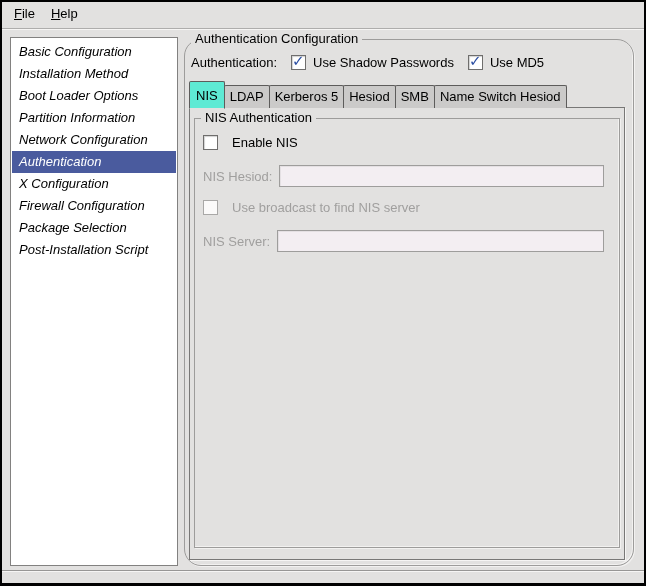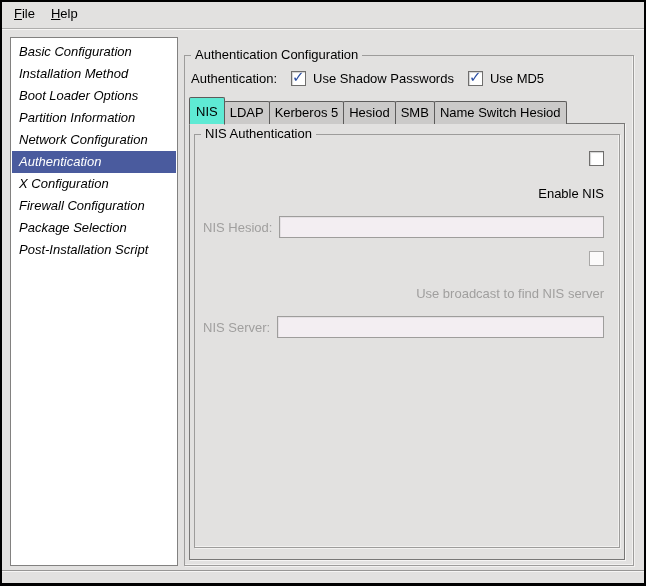--- a/index.html
+++ b/index.html
@@ -34,21 +34,21 @@
   
   .frame{
     position:relative;border:1px solid #9d9c9b;
     box-shadow:inset -1px -1px 0 #f2f1f0, 1px 1px 0 #f2f1f0;
   }
   .legend{
     position:absolute;top:-9px;left:6px;background:#e2e1e0;
     padding:0 4px;white-space:nowrap;line-height:16px;
   }
   
-  .main-group{flex:1;margin-top:18px;display:flex;flex-direction:column;}
+  .main-group{flex:1;margin-top:2px;display:flex;flex-direction:column;border-radius:17px;}
   .main-inner{flex:1;display:flex;flex-direction:column;padding:13px 8px 5px 4px;box-sizing:border-box;min-height:0;}
   .auth-row{display:flex;align-items:center;margin:2px 0 11px 2px;}
   .auth-row .cb-group{display:flex;align-items:center;gap:7px;margin-left:14px;}
   
   .cb{
     width:13px;height:13px;flex:none;background:#fff;
     border:1px solid #6f6e6d;
     box-shadow:inset 1px 1px 1px rgba(0,0,0,.18);
     position:relative;cursor:default;
   }
@@ -69,21 +69,21 @@
     background:#5eead4;padding:6px 6px 5px;position:relative;z-index:3;
     margin-bottom:-1px;border-bottom:1px solid #e2e1e0;
   }
   .page{
     flex:1;margin-top:-1px;border:1px solid #787776;background:#e2e1e0;
     box-shadow:1px 1px 0 #f6f5f4;
     display:flex;flex-direction:column;
     padding:10px 3px 11px 3px;box-sizing:border-box;min-height:0;
   }
   .nis-group{flex:1;margin:0 1px;display:flex;flex-direction:column;padding:16px 15px 10px 8px;box-sizing:border-box;}
-  .check-row{display:flex;align-items:flex-end;gap:20px;margin:0 0 15px 0;flex-direction:column;}
+  .check-row{display:flex;align-items:flex-start;gap:14px;margin:0 0 15px 0;}
   .field-row{display:flex;align-items:center;gap:7px;margin:0 0 13px 0;}
   .entry{
     flex:1;height:20px;background:var(--entrybg,#f3eef2);
     border:1px solid #9e9d9c;box-shadow:inset 1px 1px 0 rgba(0,0,0,.06);
     font-family:inherit;font-size:13px;padding:0 3px;
   }
   .entry:disabled{background:var(--entrybg,#f3eef2);color:#888;}
   
   .statusbar{
     position:absolute;left:0;right:0;bottom:0;height:12px;

